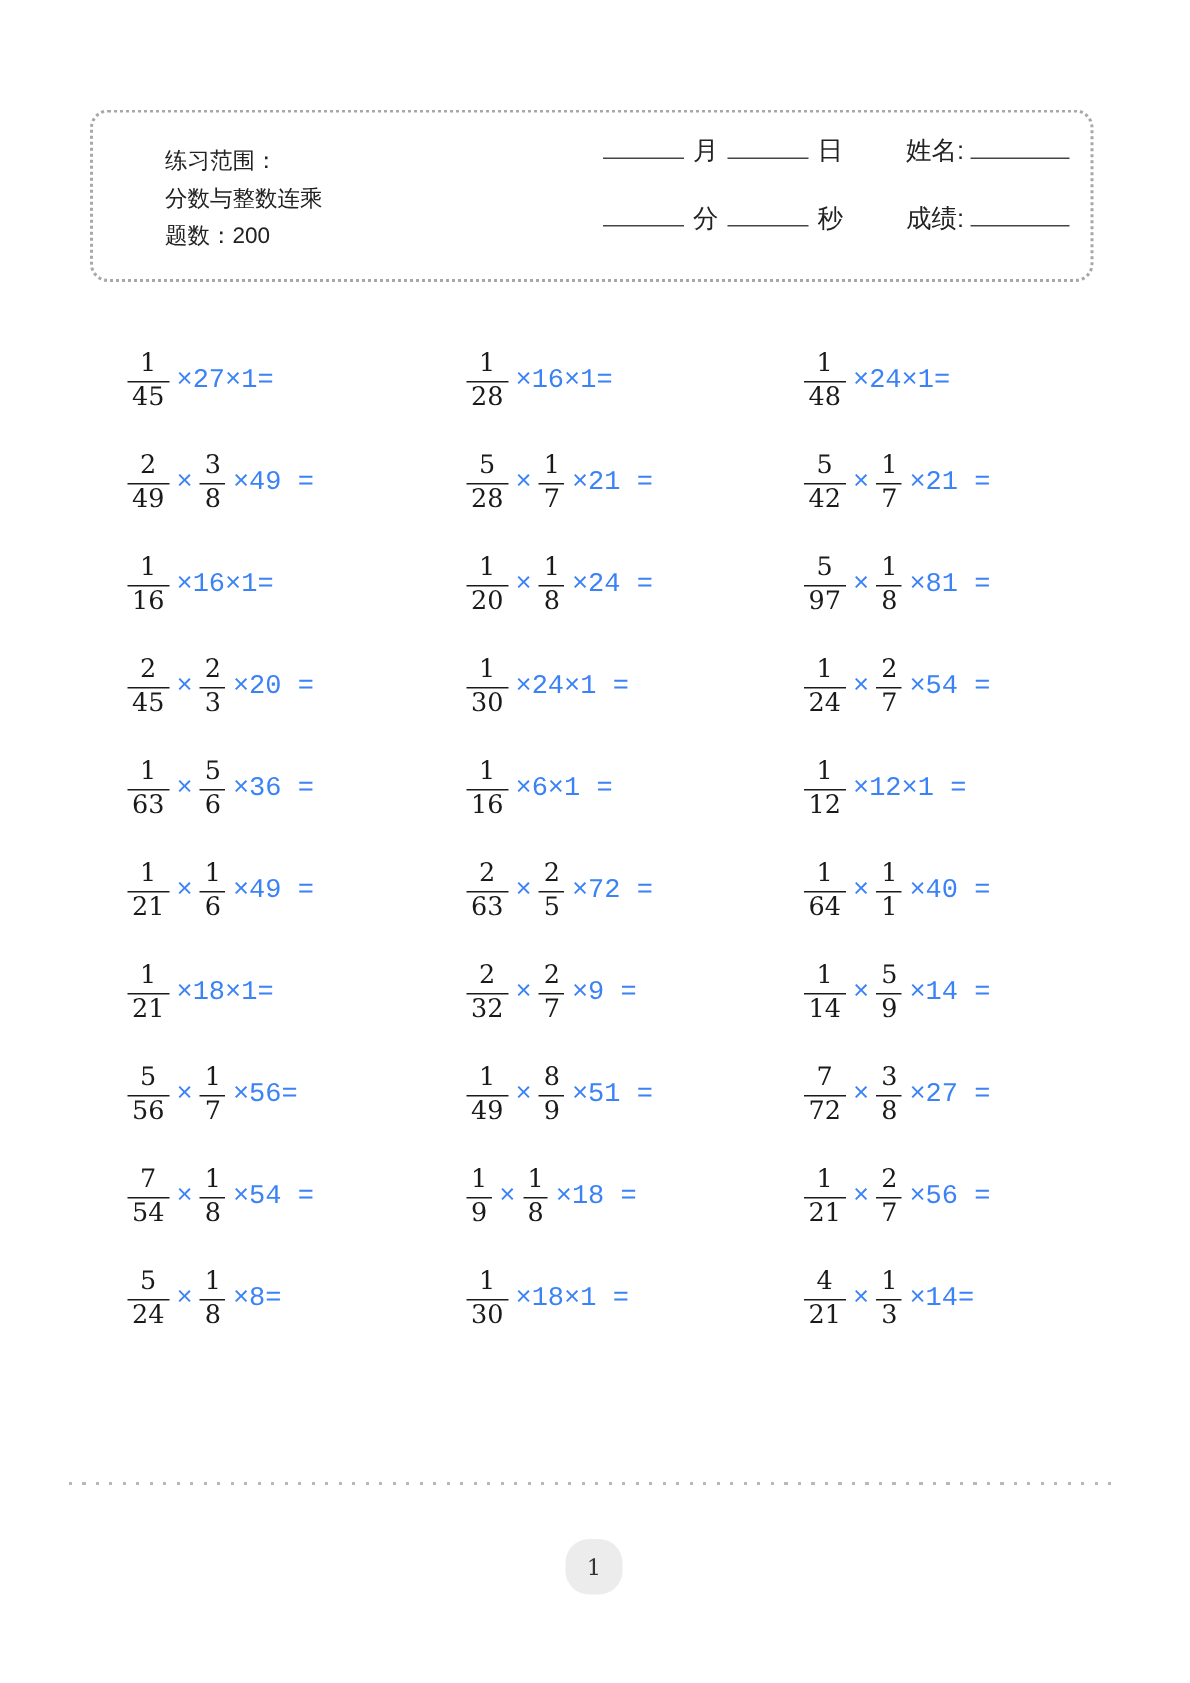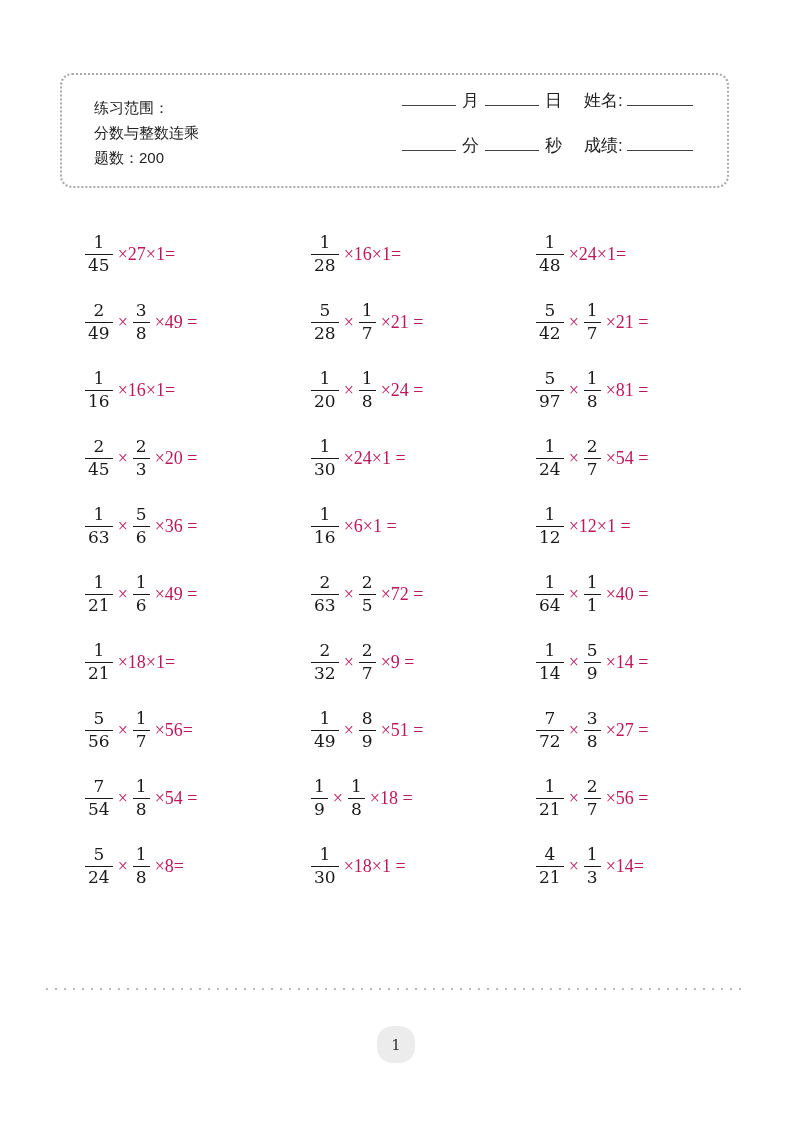--- a/index.html
+++ b/index.html
@@ -22,21 +22,21 @@
     left: 60px;
     top: 73px;
     width: 669px;
     height: 115px;
     border: 2px dotted #a8a8a8;
     border-radius: 12px;
     box-sizing: border-box;
   }
   .header-left {
     position: absolute;
-    left: 32px;
+    left: 48px;
     top: 20px;
     font-size: 15px;
     line-height: 25px;
     color: #222;
   }
   .header-right {
     position: absolute;
     left: 340px;
     top: 14px;
     font-size: 17px;
@@ -48,41 +48,41 @@
     height: 45px;
   }
   .blank {
     display: inline-block;
     width: 54px;
     border-bottom: 1.5px solid #444;
     height: 14px;
   }
   .blank.long { width: 66px; }
   .hlabel { margin: 0 6px; white-space: pre; }
-  .hlabel.field { margin-left: 16px; margin-right: 4px; }
+  .hlabel.field { margin-left: 36px; margin-right: 4px; }
 
   
   #problems {
     position: absolute;
     left: 85px;
     top: 220px;
     display: grid;
     grid-template-columns: 226px 225px 224px;
     grid-auto-rows: 68px;
   }
   .cell {
     display: flex;
     align-items: center;
     gap: 5px;
   }
   .op {
     white-space: pre;
-    font-family: Liberation Serif, serif;
+    font-family: Liberation Mono, monospace;
     font-size: 18px;
-    color: #be185d;
+    color: #3b82f6;
     text-align: center;
   }
   .frac {
     display: inline-flex;
     flex-direction: column;
     align-items: stretch;
     font-family: "DejaVu Serif", serif;
     font-size: 17px;
     line-height: 1.12;
     color: #1a1a1a;

